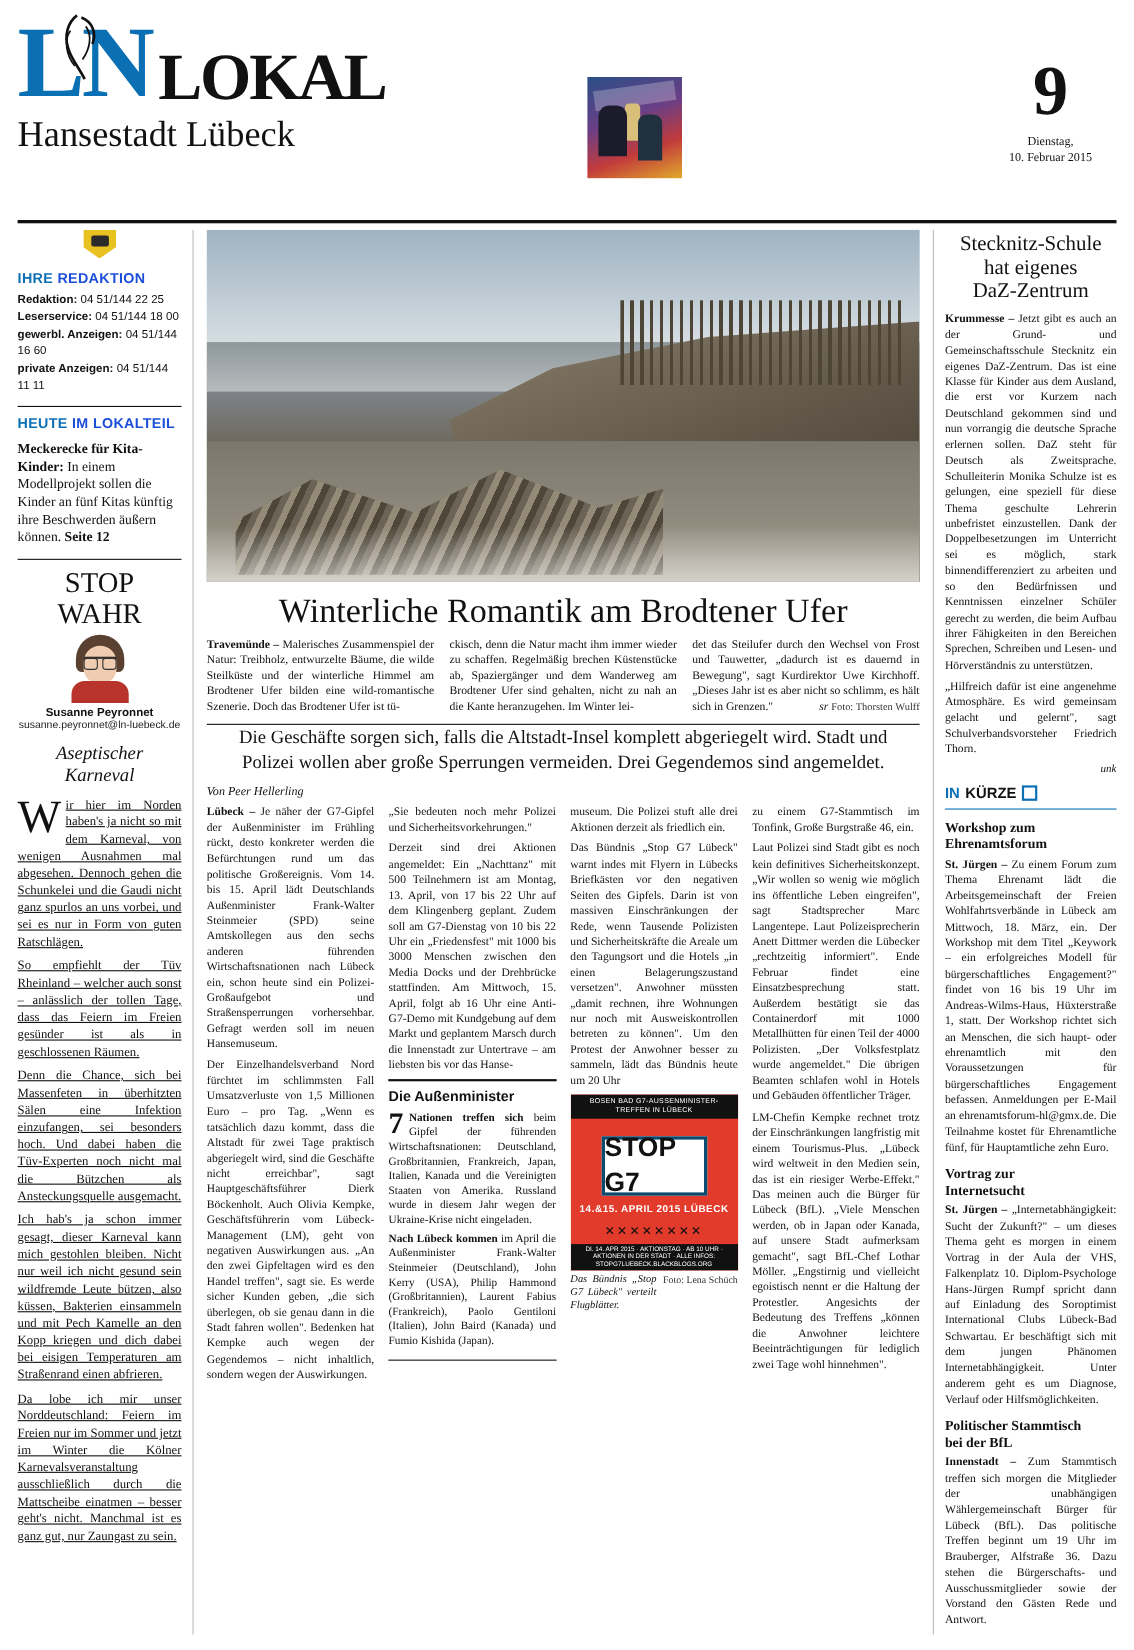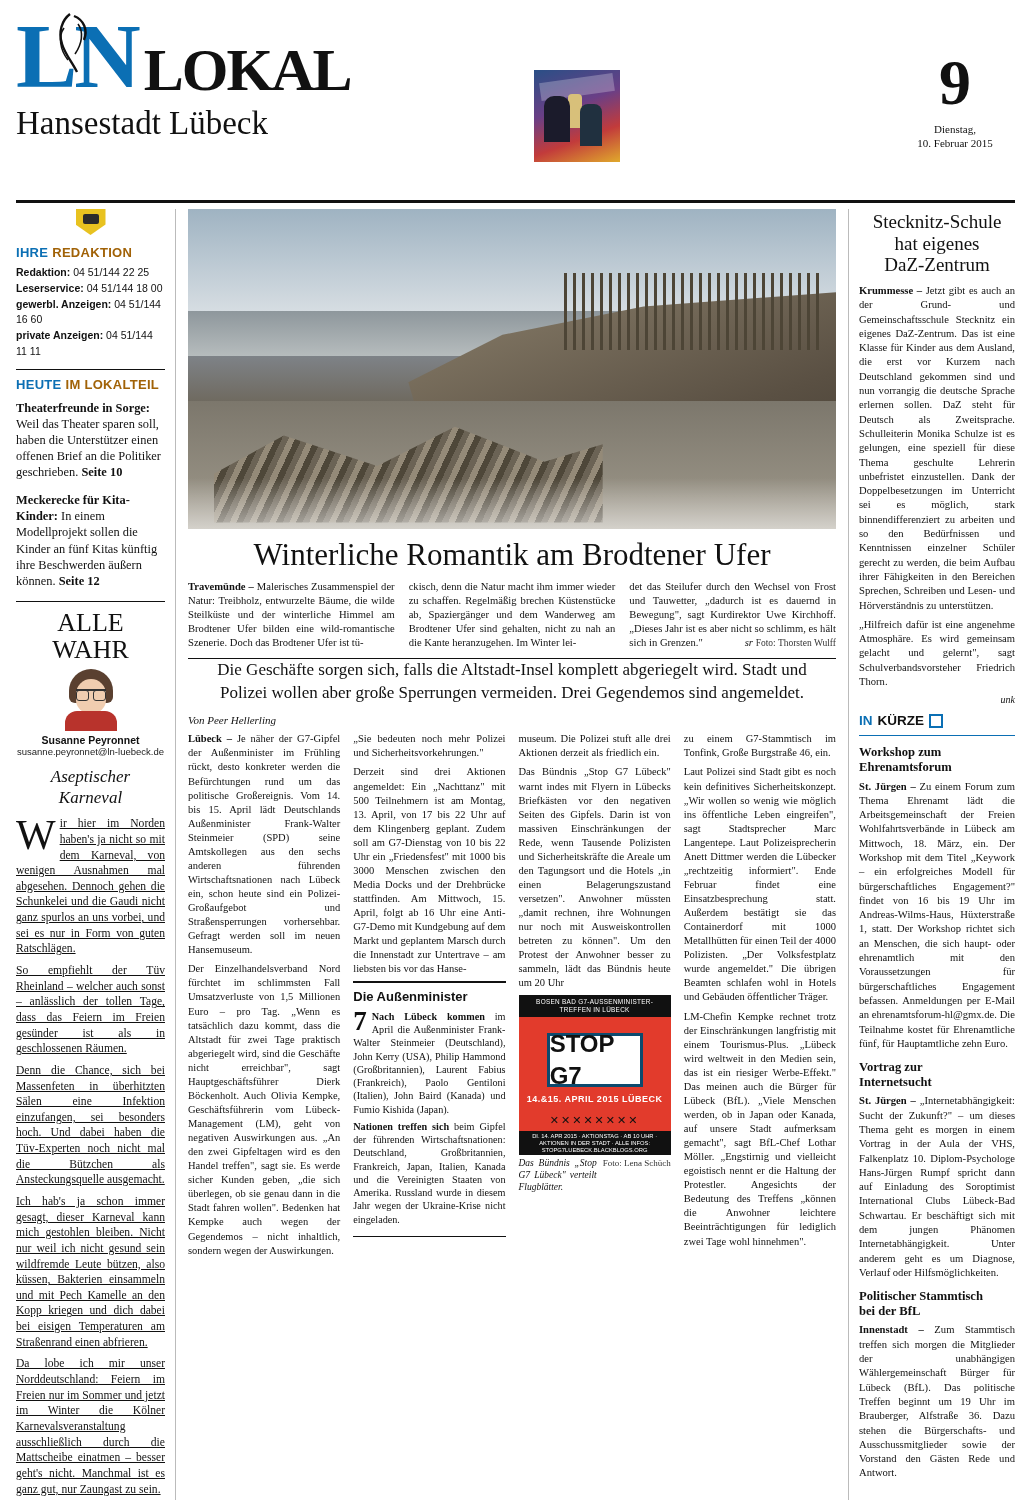--- a/index.html
+++ b/index.html
@@ -65,21 +65,21 @@
   .grid { display:flex; gap:0; margin-top:6px; }
   .col-left { width:160px; flex:0 0 160px; padding-right:10px; border-right:1px solid #bbb; }
   .col-mid { width:672px; flex:0 0 672px; padding:0 12px; }
   .col-right { width:167px; flex:0 0 167px; padding-left:10px; border-left:1px solid #bbb; }
 
   
   .crest { width:30px; height:30px; margin:0 auto 6px; position:relative; }
   .crest-sh { width:30px; height:26px; background:#e8c220; clip-path:polygon(0 0,100% 0,100% 60%,50% 100%,0 60%); position:relative; }
   .crest-sh:after { content:""; position:absolute; left:7px; top:5px; width:16px; height:10px; background:#2b2b2b; border-radius:2px;}
   .lcol-head { color:#0b6fb4; font-weight:bold; font-size:13px; letter-spacing:.3px; text-align:left; font-family:"Liberation Sans", sans-serif;}
-  .lcol-head .blk { color:#a16207; }
+  .lcol-head .blk { color:#1d4ed8; }
   .redaktion { font-family:"Liberation Sans", sans-serif; font-size:10.5px; line-height:1.5; margin-top:5px; }
   .redaktion b { font-weight:bold; }
   .sep { border-top:1px solid #111; margin:9px 0 7px; }
   .lc-item { font-size:12.4px; line-height:1.3; margin-bottom:12px; font-family:"Liberation Serif", serif;}
   .lc-item b { font-weight:bold; }
   .lc-item .bold-lead { font-weight:bold; }
 
   .echt { text-align:center; font-size:26px; line-height:1.05; font-family:"Liberation Serif", serif; margin:4px 0 6px;}
   .portrait { width:64px; height:62px; margin:0 auto; position:relative; }
   .p-hair { position:absolute; left:10px; top:0; width:44px; height:34px; background:#5a4030; border-radius:22px 22px 6px 6px; }
@@ -210,29 +210,26 @@
       </div>
 
       <div class="sep"></div>
       <div class="lcol-head">
         <span>HEUTE</span>
         <span class="blk">IM LOKALTEIL</span>
       </div>
 
       <div style="height:8px"></div>
       <div class="lc-item">
-        <span class="bold-lead">Theaterfreunde in Sorge:</span><span> Weil das Theater sparen soll, haben die Unterstützer einen offenen Brief an die Politiker geschrieben.</span> <b>Seite 10</b>
-      </div>
-      <div class="lc-item">
         <span class="bold-lead">Meckerecke für Kita-Kinder:</span><span> In einem Modellprojekt sollen die Kinder an fünf Kitas künftig ihre Beschwerden äußern können.</span> <b>Seite 12</b>
       </div>
 
       <div class="sep"></div>
       <div class="echt">
-        <div>ALLE</div>
+        <div>STOP</div>
         <div>WAHR</div>
       </div>
       <div class="portrait">
         <div class="p-hair"></div>
           <div class="p-face"></div>
           <div class="p-glass"></div>
           <div class="p-body"></div>
       </div>
       <div class="p-name">Susanne Peyronnet</div>
       <div class="p-mail">susanne.peyronnet@ln-luebeck.de</div>
@@ -286,22 +283,22 @@
         <div>
           <p><b>Lübeck –</b> Je näher der G7-Gipfel der Außenminister im Frühling rückt, desto konkreter werden die Befürchtungen rund um das politische Großereignis. Vom 14. bis 15. April lädt Deutschlands Außenminister Frank-Walter Steinmeier (SPD) seine Amtskollegen aus den sechs anderen führenden Wirtschaftsnationen nach Lübeck ein, schon heute sind ein Polizei-Großaufgebot und Straßensperrungen vorhersehbar. Gefragt werden soll im neuen Hansemuseum.</p>
           <p>Der Einzelhandelsverband Nord fürchtet im schlimmsten Fall Umsatzverluste von 1,5 Millionen Euro – pro Tag. „Wenn es tatsächlich dazu kommt, dass die Altstadt für zwei Tage praktisch abgeriegelt wird, sind die Geschäfte nicht erreichbar", sagt Hauptgeschäftsführer Dierk Böckenholt. Auch Olivia Kempke, Geschäftsführerin vom Lübeck-Management (LM), geht von negativen Auswirkungen aus. „An den zwei Gipfeltagen wird es den Handel treffen", sagt sie. Es werde sicher Kunden geben, „die sich überlegen, ob sie genau dann in die Stadt fahren wollen". Bedenken hat Kempke auch wegen der Gegendemos – nicht inhaltlich, sondern wegen der Auswirkungen.</p>
         </div>
         <div>
           <p>„Sie bedeuten noch mehr Polizei und Sicherheitsvorkehrungen."</p>
           <p>Derzeit sind drei Aktionen angemeldet: Ein „Nachttanz" mit 500 Teilnehmern ist am Montag, 13. April, von 17 bis 22 Uhr auf dem Klingenberg geplant. Zudem soll am G7-Dienstag von 10 bis 22 Uhr ein „Friedensfest" mit 1000 bis 3000 Menschen zwischen den Media Docks und der Drehbrücke stattfinden. Am Mittwoch, 15. April, folgt ab 16 Uhr eine Anti-G7-Demo mit Kundgebung auf dem Markt und geplantem Marsch durch die Innenstadt zur Untertrave – am liebsten bis vor das Hanse-</p>
           <div class="box-aussen">
             <h4>Die Außenminister</h4>
             <span class="num">7</span>
+            <p><b>Nationen treffen sich</b> beim Gipfel der führenden Wirtschaftsnationen: Deutschland, Großbritannien, Frankreich, Japan, Italien, Kanada und die Vereinigten Staaten von Amerika. Russland wurde in diesem Jahr wegen der Ukraine-Krise nicht eingeladen.</p>
             <p><b>Nach Lübeck kommen</b> im April die Außenminister Frank-Walter Steinmeier (Deutschland), John Kerry (USA), Philip Hammond (Großbritannien), Laurent Fabius (Frankreich), Paolo Gentiloni (Italien), John Baird (Kanada) und Fumio Kishida (Japan).</p>
-            <p><b>Nationen treffen sich</b> beim Gipfel der führenden Wirtschaftsnationen: Deutschland, Großbritannien, Frankreich, Japan, Italien, Kanada und die Vereinigten Staaten von Amerika. Russland wurde in diesem Jahr wegen der Ukraine-Krise nicht eingeladen.</p>
           </div>
         </div>
         <div>
           <p>museum. Die Polizei stuft alle drei Aktionen derzeit als friedlich ein.</p>
           <p>Das Bündnis „Stop G7 Lübeck" warnt indes mit Flyern in Lübecks Briefkästen vor den negativen Seiten des Gipfels. Darin ist von massiven Einschränkungen der Rede, wenn Tausende Polizisten und Sicherheitskräfte die Areale um den Tagungsort und die Hotels „in einen Belagerungszustand versetzen". Anwohner müssten „damit rechnen, ihre Wohnungen nur noch mit Ausweiskontrollen betreten zu können". Um den Protest der Anwohner besser zu sammeln, lädt das Bündnis heute um 20 Uhr</p>
           <div class="poster">
             <div class="top">BOSEN BAD G7-AUSSENMINISTER-TREFFEN IN LÜBECK</div>
             <div class="sign">
                 <span>STOP G7</span>
               </div>

